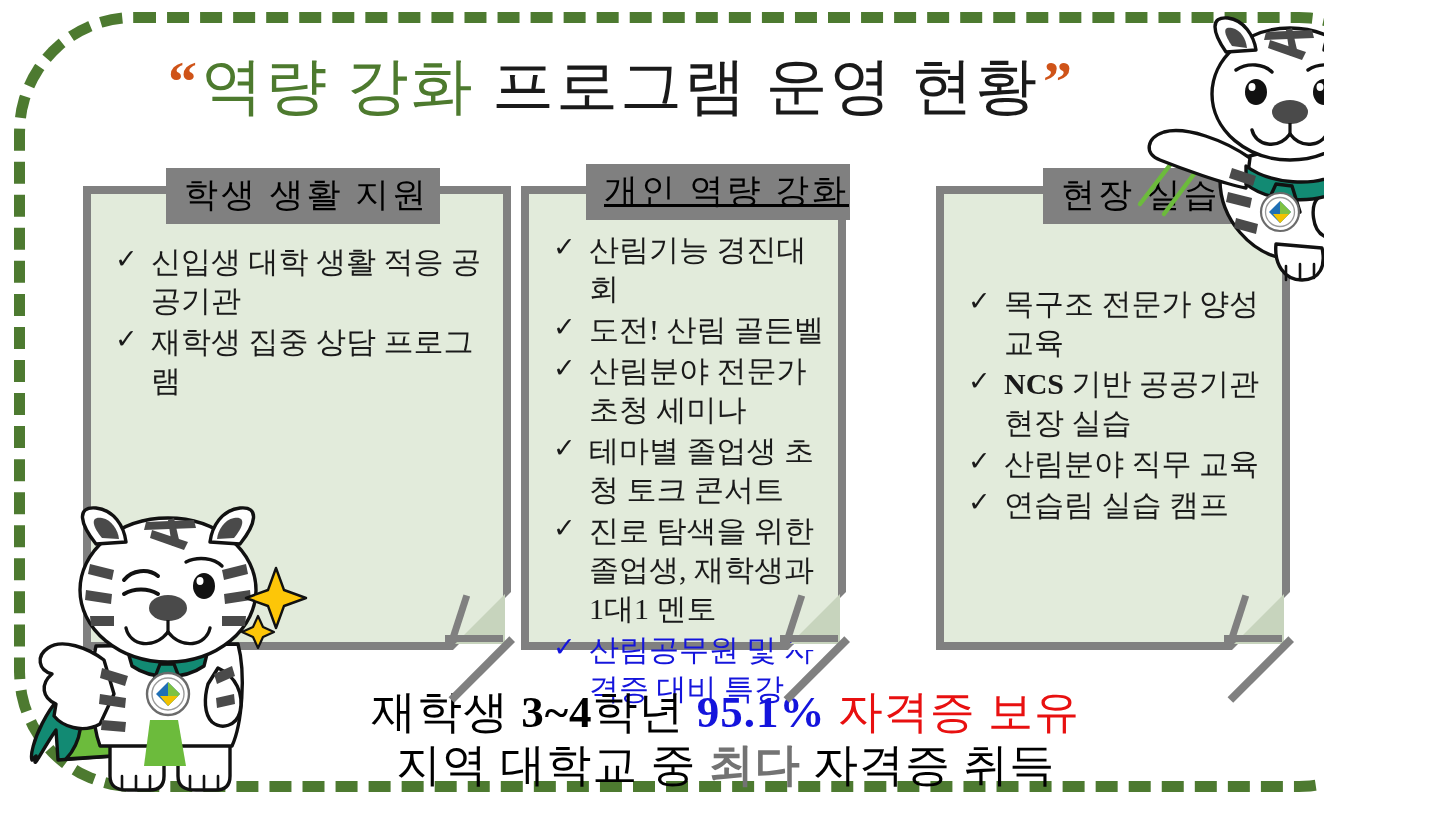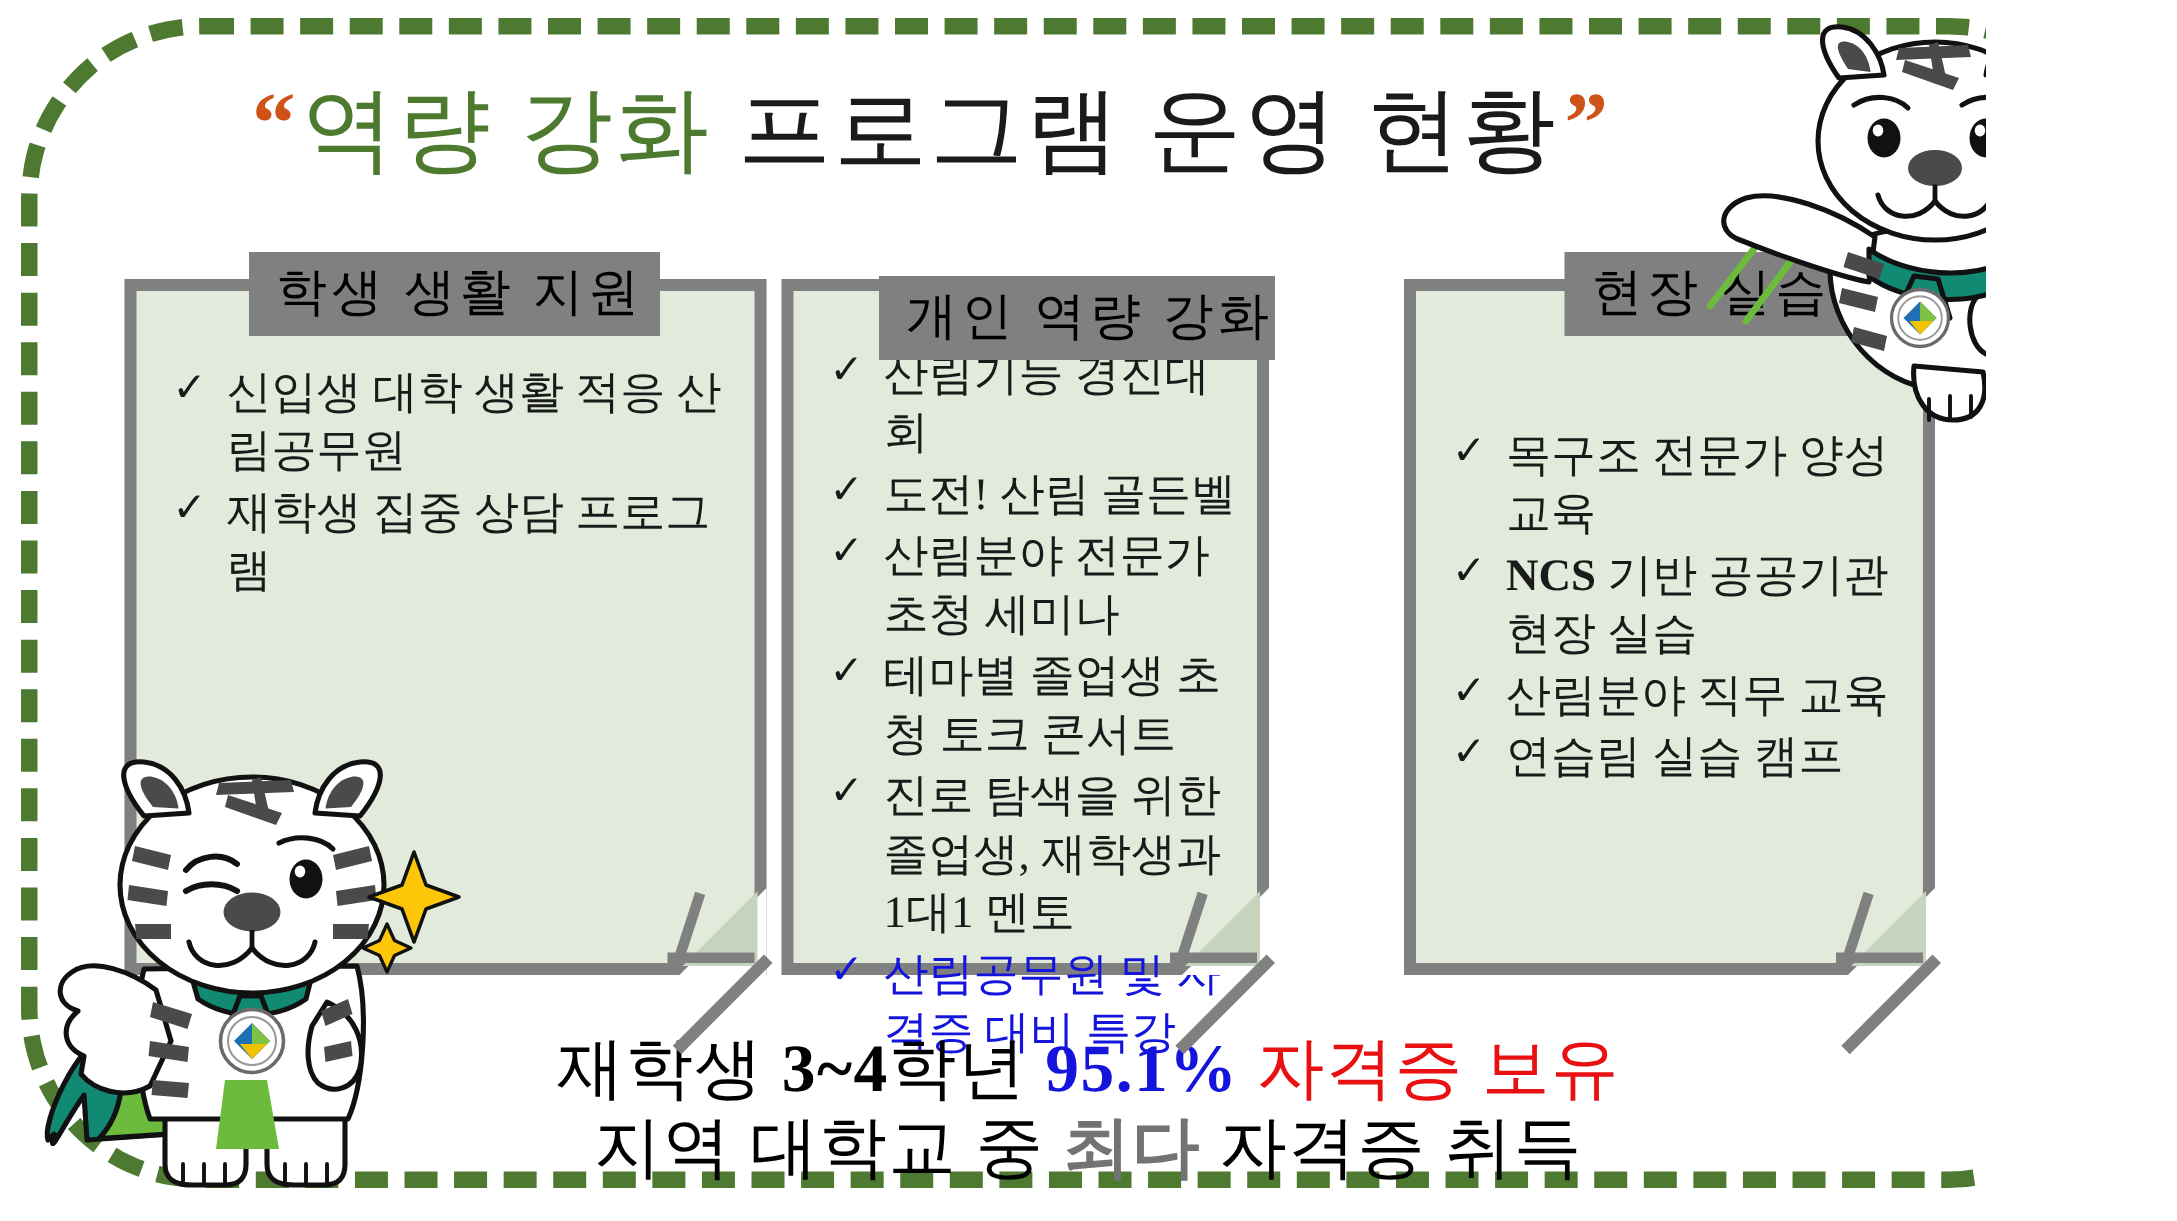--- a/index.html
+++ b/index.html
@@ -193,21 +193,21 @@
   <div class="title-row">
     <span class="quote">“</span>
     <span class="title-text title-accent">역량 강화</span><span class="title-text"> 프로그램 운영 현황</span>
     <span class="quote close">”</span>
   </div>
 
   <div class="card" id="card-1" style="left:83px; top:186px; width:428px; height:464px;">
     <ul class="card-list" style="top:48px;">
       <li>
         <span class="tick">✓</span>
-        <span>신입생 대학 생활 적응 산림공무원</span>
+        <span>신입생 대학 생활 적응 공공기관</span>
       </li>
       <li>
         <span class="tick">✓</span>
         <span>재학생 집중 상담 프로그램</span>
       </li>
     </ul>
     <div class="fold"></div>
     <div class="fold-tri"></div>
     <div class="fold-edge"></div>
     <div class="fold-edge2"></div>
@@ -241,21 +241,21 @@
         <span class="tick">✓</span>
         <span>산림공무원 및 자격증 대비 특강</span>
       </li>
     </ul>
     <div class="fold"></div>
     <div class="fold-tri"></div>
     <div class="fold-edge"></div>
     <div class="fold-edge2"></div>
     <div class="fold-edge3"></div>
   </div>
-  <div class="card-header" style="left:586px; top:184px; width:228px;">개인 역량 강화</div>
+  <div class="card-header" style="left:586px; top:164px; width:228px;text-decoration:underline;">개인 역량 강화</div>
 
   <div class="card" id="card-3" style="left:936px; top:186px; width:354px; height:464px;">
     <ul class="card-list" style="top:90px;">
       <li>
         <span class="tick">✓</span>
         <span>목구조 전문가 양성 교육</span>
       </li>
       <li>
         <span class="tick">✓</span>
         <span id="ncs-item"><span class="bold-seg">NCS</span> 기반 공공기관 현장 실습</span>

